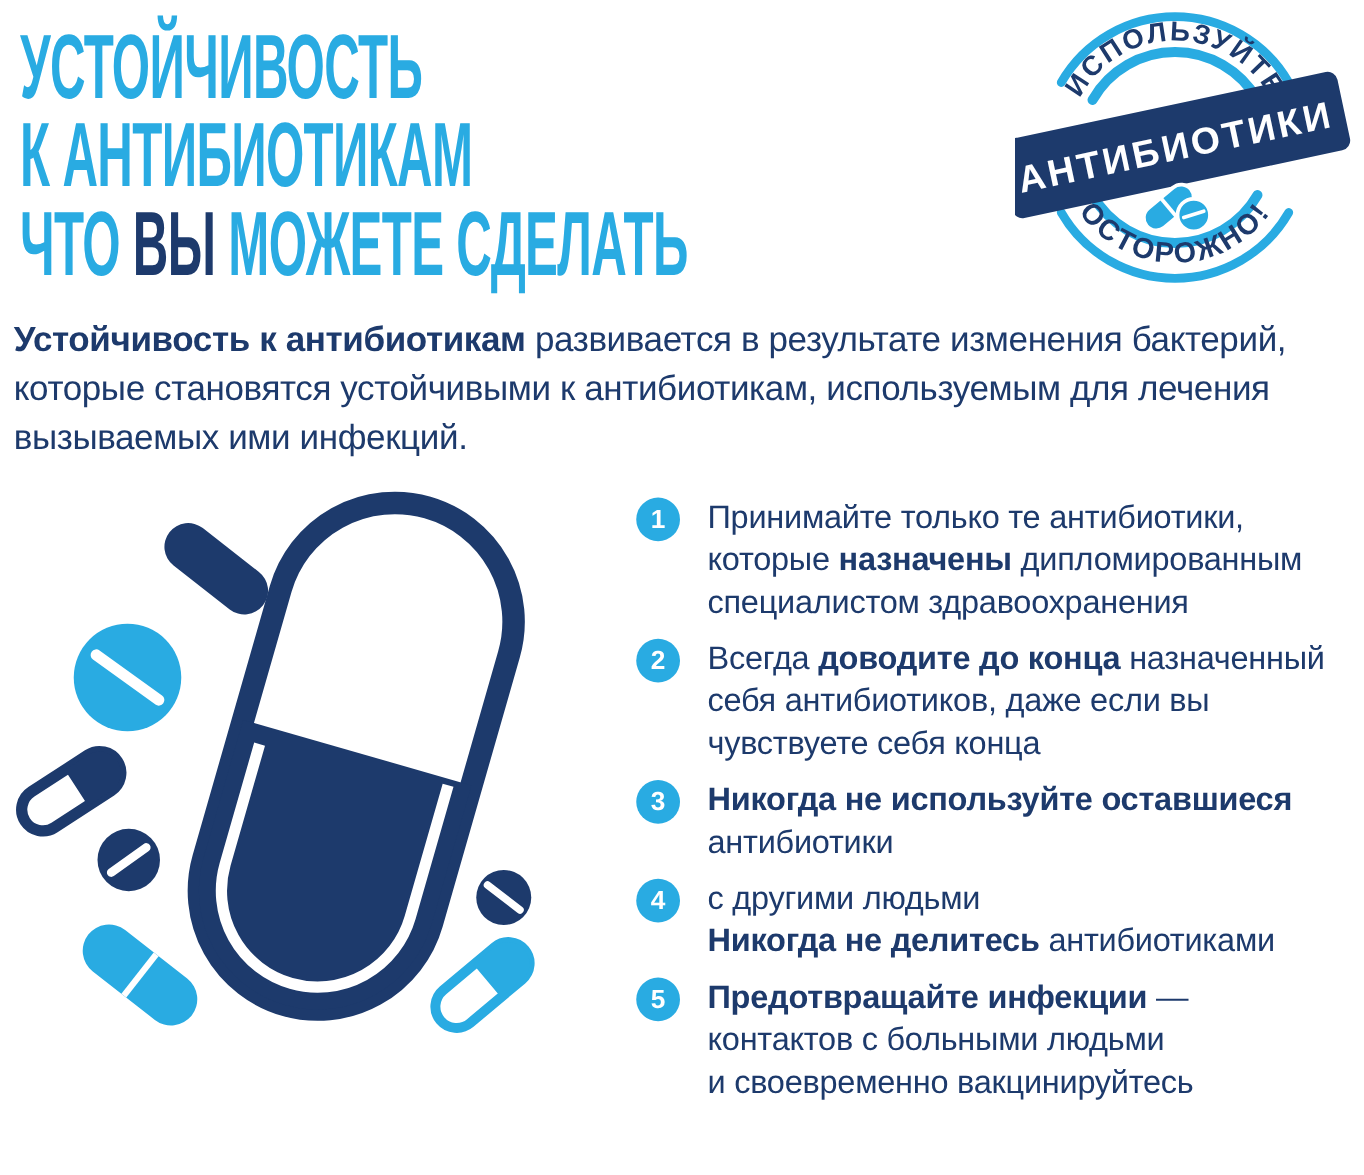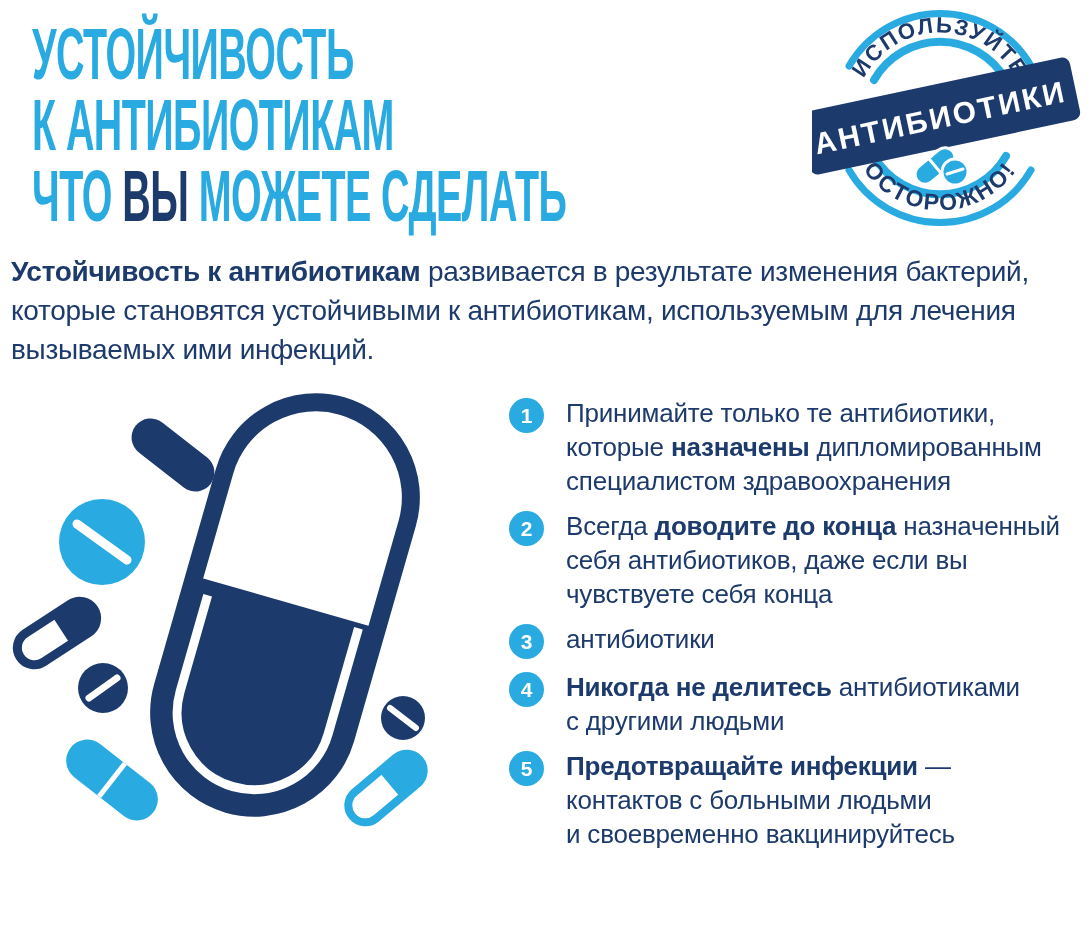--- a/index.html
+++ b/index.html
@@ -8,21 +8,21 @@
     --white:#ffffff;
   }
   *{box-sizing:border-box;}
   html,body{margin:0;padding:0;}
   body{
     width:1091px;height:940px;position:relative;overflow:hidden;
     background:var(--white);
     font-family:"Liberation Sans",sans-serif;
   }
   
-  .title{position:absolute;left:32px;top:18px;color:var(--cyan);}
+  .title{position:absolute;left:16px;top:18px;color:var(--cyan);}
   .t-line{
     font-size:73px;line-height:71px;font-weight:bold;letter-spacing:-1px;
     white-space:nowrap;transform:scaleX(.54);transform-origin:0 0;
   }
   .t-line .em{color:var(--navy);}
   
   .stamp{position:absolute;left:812px;top:0;width:272px;height:242px;}
   .stamp-text{font-weight:bold;letter-spacing:2px;}
   .f-cyan{fill:var(--cyan);} .f-navy{fill:var(--navy);} .f-white{fill:#fff;} .f-none{fill:none;}
   .s-cyan{stroke:var(--cyan);} .s-navy{stroke:var(--navy);} .s-white{stroke:#fff;}
@@ -145,29 +145,30 @@
     <div class="itext">
       <span class="ln"><span>Всегда </span><b>доводите до конца</b><span> назначенный</span></span>
       <span class="ln"><span>себя антибиотиков, даже если вы</span><b></b><span></span></span>
       <span class="ln"><span>чувствуете себя конца</span><b></b><span></span></span>
     </div>
   </div>
 
   <div class="item">
     <div class="num">3</div>
     <div class="itext">
+      <span class="ln"><span></span><b>Никогда не используйте оставшиеся</b><span></span></span>
       <span class="ln"><span>антибиотики</span><b></b><span></span></span>
     </div>
   </div>
 
   <div class="item">
     <div class="num">4</div>
     <div class="itext">
+      <span class="ln"><span>с другими людьми</span><b></b><span></span></span>
       <span class="ln"><span></span><b>Никогда не делитесь</b><span> антибиотиками</span></span>
-      <span class="ln"><span>с другими людьми</span><b></b><span></span></span>
     </div>
   </div>
 
   <div class="item">
     <div class="num">5</div>
     <div class="itext">
       <span class="ln"><span></span><b>Предотвращайте инфекции</b><span> —</span></span>
       <span class="ln"><span>контактов с больными людьми</span><b></b><span></span></span>
       <span class="ln"><span>и своевременно вакцинируйтесь</span><b></b><span></span></span>
     </div>

